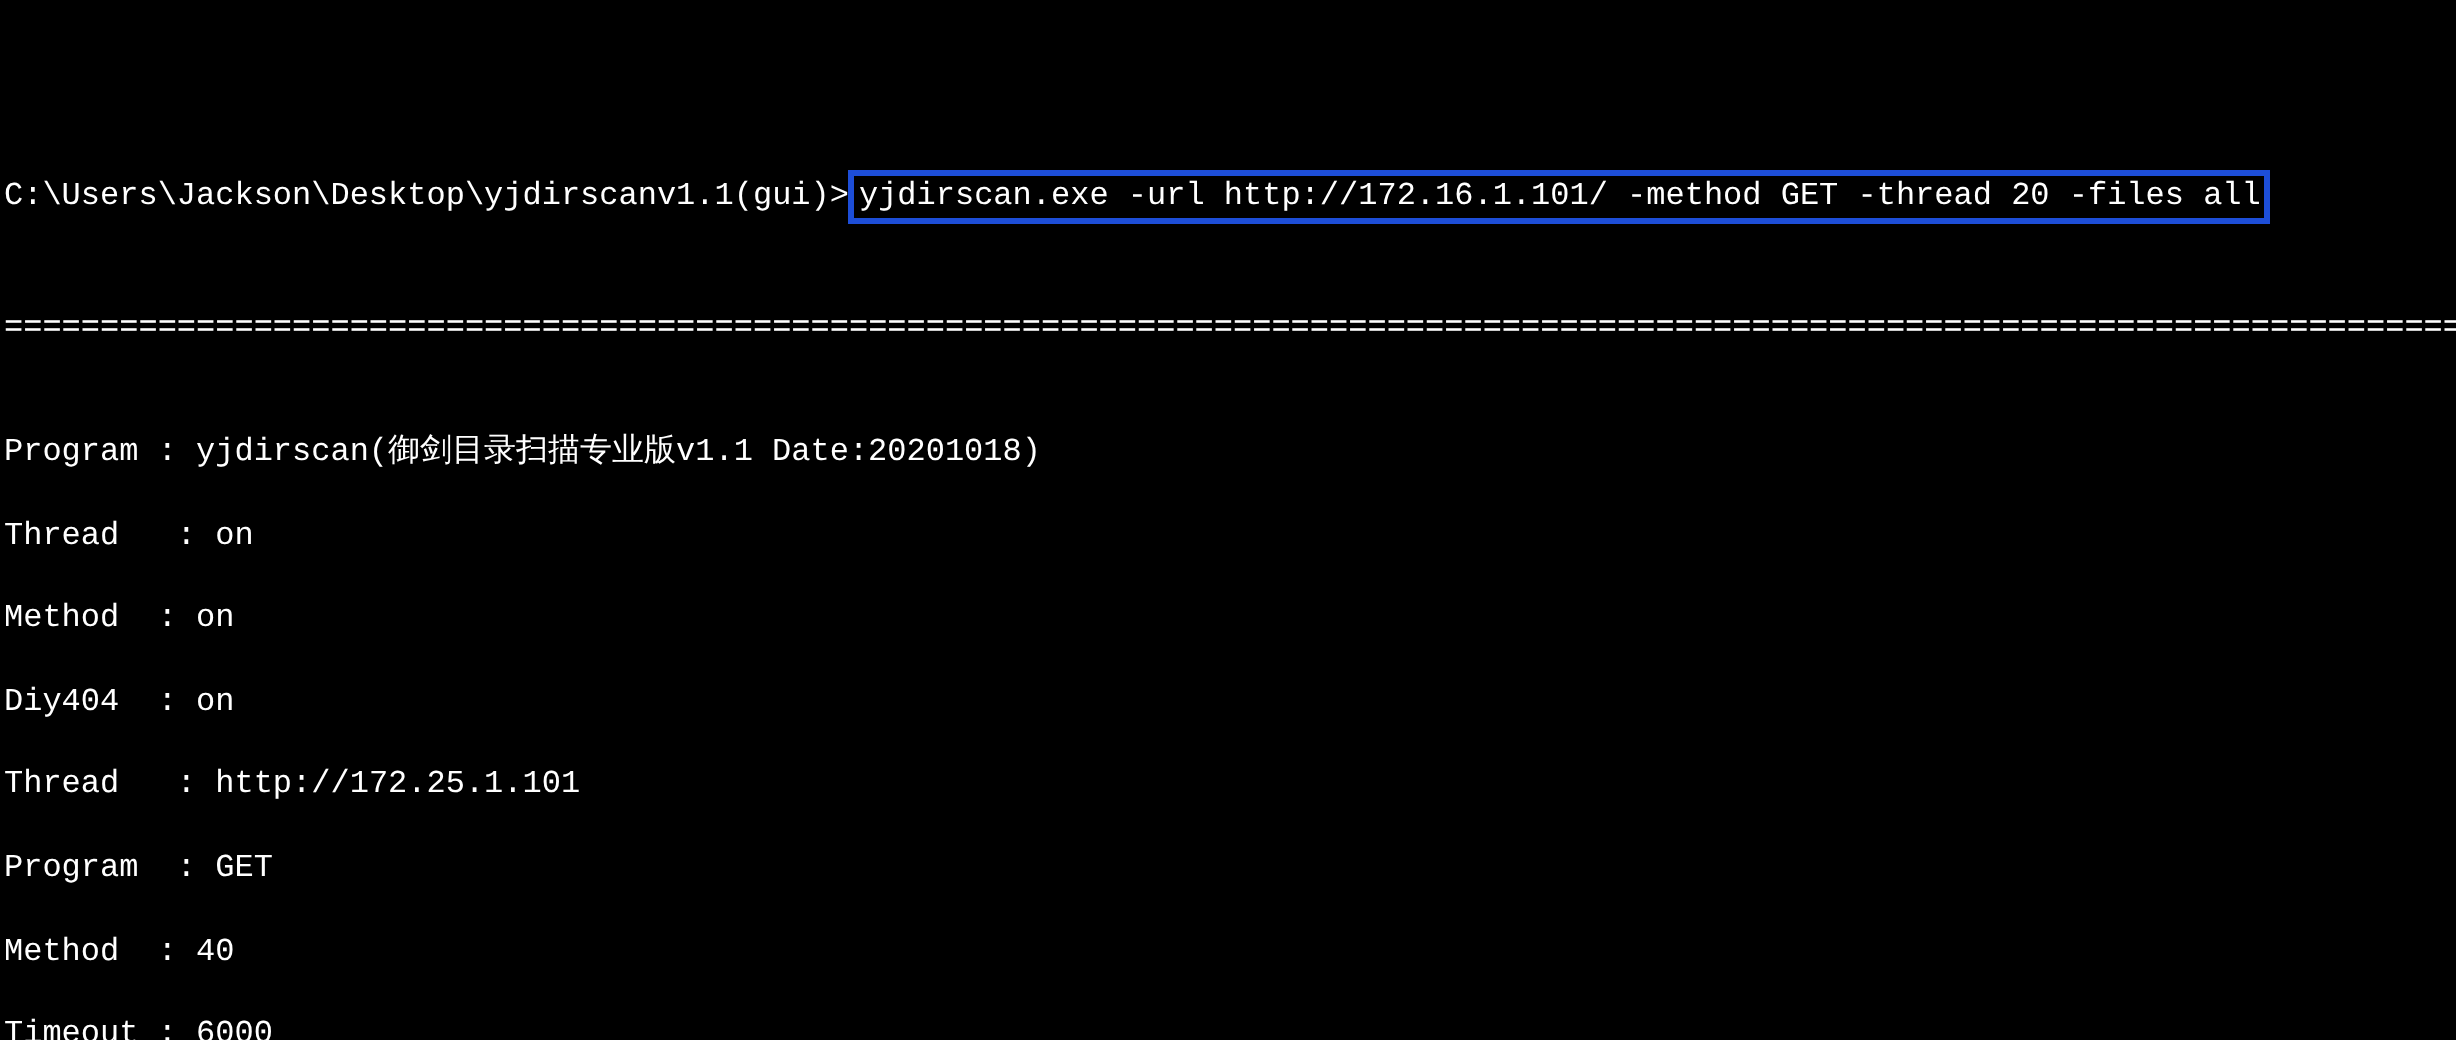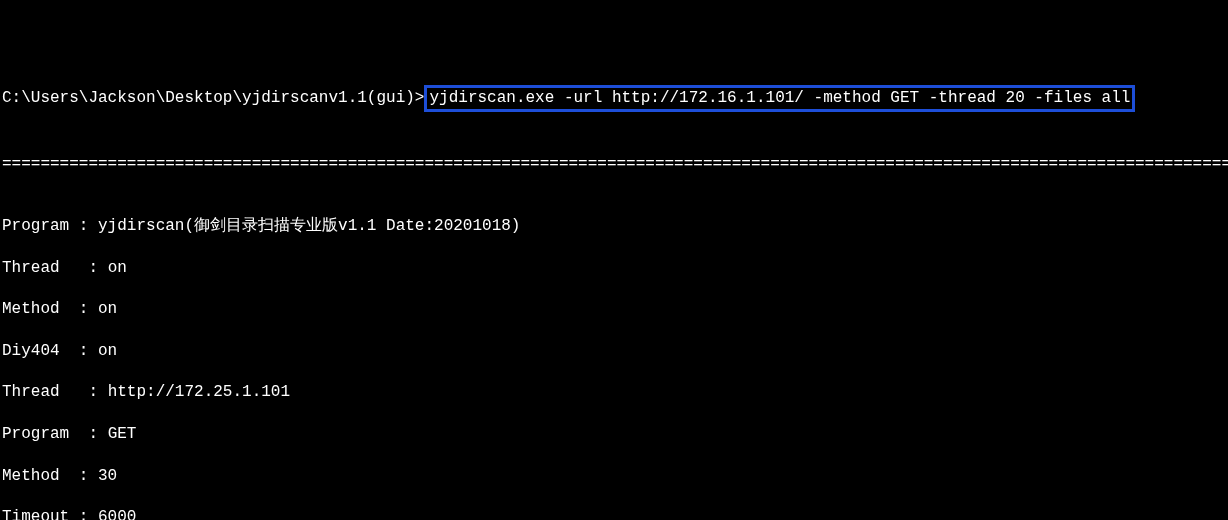--- a/index.html
+++ b/index.html
@@ -62,21 +62,21 @@
 </div>
 
 <div class="line divider">====================================================================================================================================</div>
 
 <div class="line config-row"><span class="config-key">Program </span><span class="config-colon">: </span><span class="config-value">yjdirscan(御剑目录扫描专业版v1.1 Date:20201018)</span></div>
 <div class="line config-row"><span class="config-key">Thread   </span><span class="config-colon">: </span><span class="config-value">on</span></div>
 <div class="line config-row"><span class="config-key">Method  </span><span class="config-colon">: </span><span class="config-value">on</span></div>
 <div class="line config-row"><span class="config-key">Diy404  </span><span class="config-colon">: </span><span class="config-value">on</span></div>
 <div class="line config-row"><span class="config-key">Thread   </span><span class="config-colon">: </span><span class="config-value">http://172.25.1.101</span></div>
 <div class="line config-row"><span class="config-key">Program  </span><span class="config-colon">: </span><span class="config-value">GET</span></div>
-<div class="line config-row"><span class="config-key">Method  </span><span class="config-colon">: </span><span class="config-value">30</span></div>
+<div class="line config-row"><span class="config-key">Method  </span><span class="config-colon">: </span><span class="config-value">40</span></div>
 <div class="line config-row"><span class="config-key">Timeout </span><span class="config-colon">: </span><span class="config-value">6000</span></div>
 
 
 
 
 
 
 
 
 

